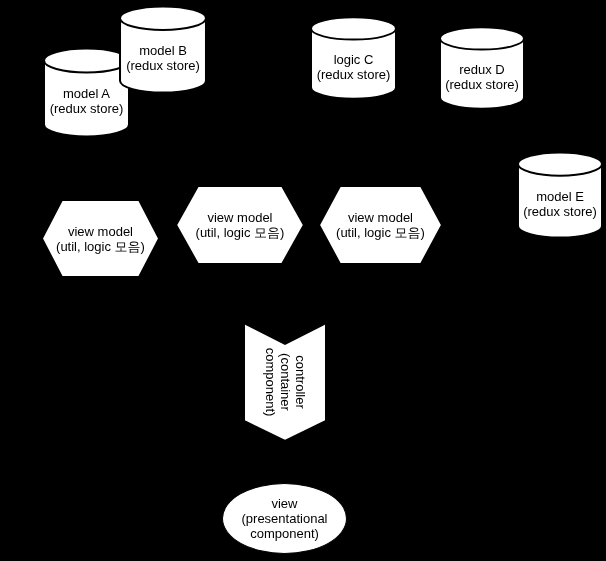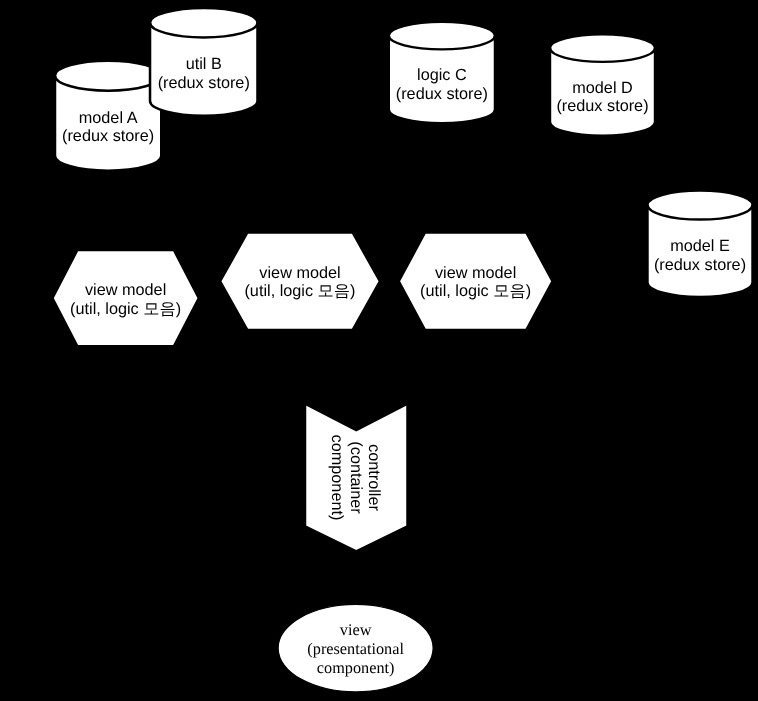--- a/index.html
+++ b/index.html
@@ -38,21 +38,20 @@
     line-height: 15px;
     color: #000;
     z-index: 2;
   }
   .label span { display: block; white-space: nowrap; }
   .cyl .label { padding-top: 17px; }
   .ellipse-node {
     background: #ffffff;
     border: 1.5px solid #000000;
     border-radius: 50%;
-    font-family: Liberation Serif, serif;
   }
   .arrow-label {
     position: absolute;
     left: 50%; top: 50%;
     width: 120px;
     transform: translate(-50%, -50%) rotate(90deg);
     text-align: center;
     font-size: 13px;
     line-height: 15px;
     z-index: 2;
@@ -74,21 +73,21 @@
       <span>(redux store)</span>
     </div>
   </div>
 
   <div class="node cyl" style="left:119px; top:5px; width:88px; height:89px;">
     <svg viewBox="0 0 87 91" preserveAspectRatio="none">
       <path class="shape-fill" d="M1 13.5 A42.5 12 0 0 1 86 13.5 L86 77.5 A42.5 12 0 0 1 1 77.5 Z"></path>
       <path class="shape-arc" d="M1 13.5 A42.5 12 0 0 0 86 13.5"></path>
     </svg>
     <div class="label">
-      <span>util B</span>
+      <span>model B</span>
       <span>(redux store)</span>
     </div>
   </div>
 
   <div class="node cyl" style="left:310px; top:16px; width:87px; height:84px;">
     <svg viewBox="0 0 87 91" preserveAspectRatio="none">
       <path class="shape-fill" d="M1 13.5 A42.5 12 0 0 1 86 13.5 L86 77.5 A42.5 12 0 0 1 1 77.5 Z"></path>
       <path class="shape-arc" d="M1 13.5 A42.5 12 0 0 0 86 13.5"></path>
     </svg>
     <div class="label">
@@ -96,21 +95,21 @@
       <span>(redux store)</span>
     </div>
   </div>
 
   <div class="node cyl" style="left:439px; top:26px; width:86px; height:84px;">
     <svg viewBox="0 0 87 91" preserveAspectRatio="none">
       <path class="shape-fill" d="M1 13.5 A42.5 12 0 0 1 86 13.5 L86 77.5 A42.5 12 0 0 1 1 77.5 Z"></path>
       <path class="shape-arc" d="M1 13.5 A42.5 12 0 0 0 86 13.5"></path>
     </svg>
     <div class="label">
-      <span>model D</span>
+      <span>redux D</span>
       <span>(redux store)</span>
     </div>
   </div>
 
   <div class="node cyl" style="left:517px; top:151px; width:86px; height:88px;text-decoration:underline;">
     <svg viewBox="0 0 87 91" preserveAspectRatio="none">
       <path class="shape-fill" d="M1 13.5 A42.5 12 0 0 1 86 13.5 L86 77.5 A42.5 12 0 0 1 1 77.5 Z"></path>
       <path class="shape-arc" d="M1 13.5 A42.5 12 0 0 0 86 13.5"></path>
     </svg>
     <div class="label">

